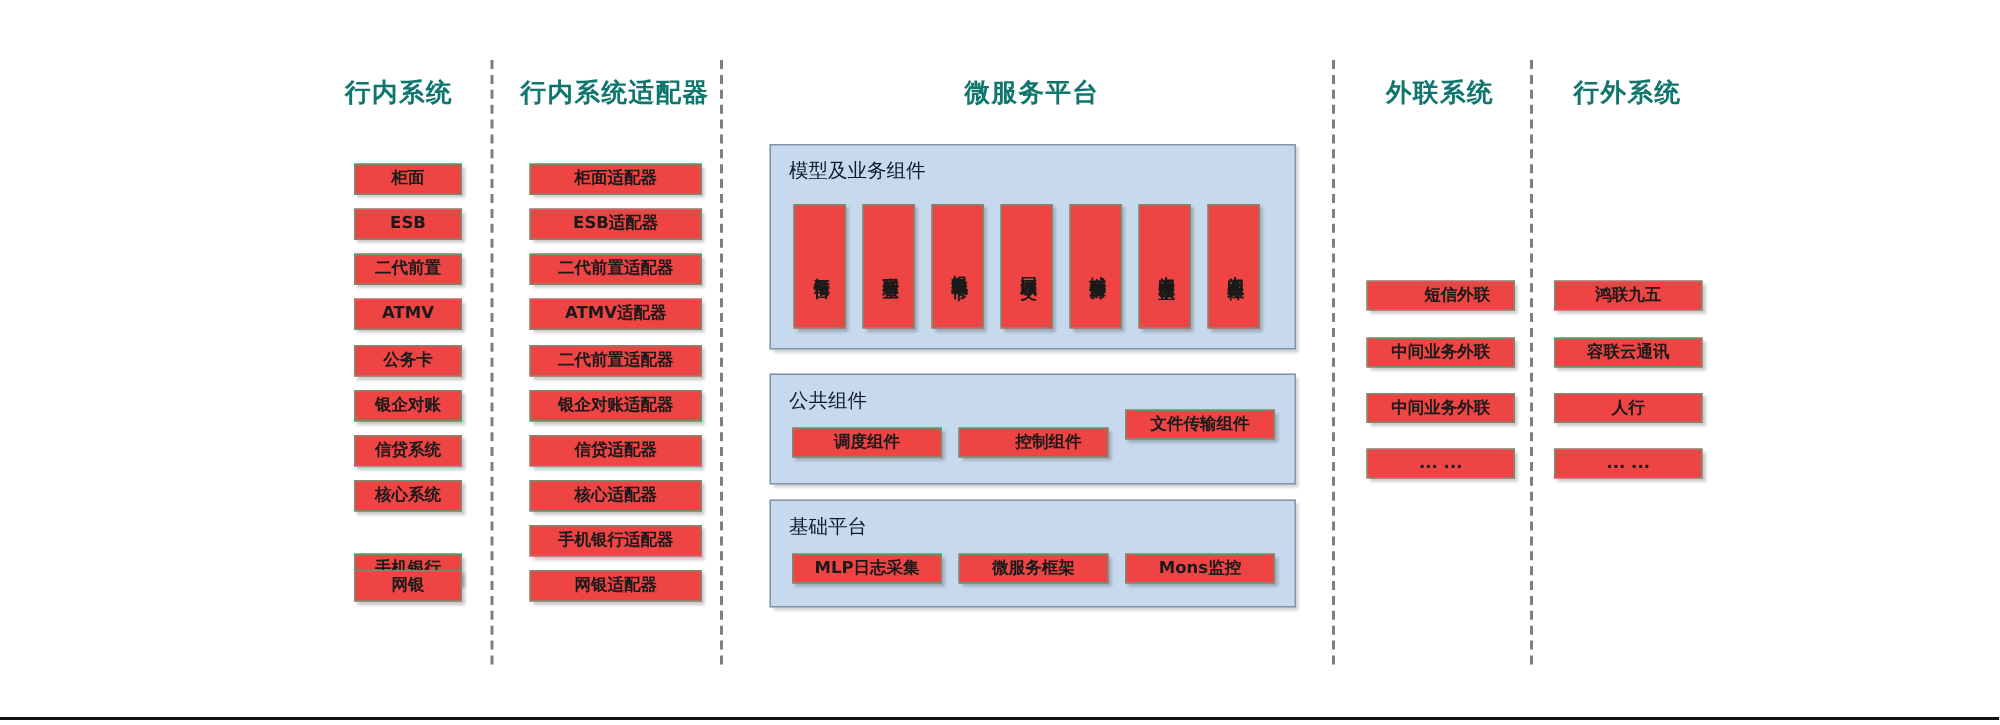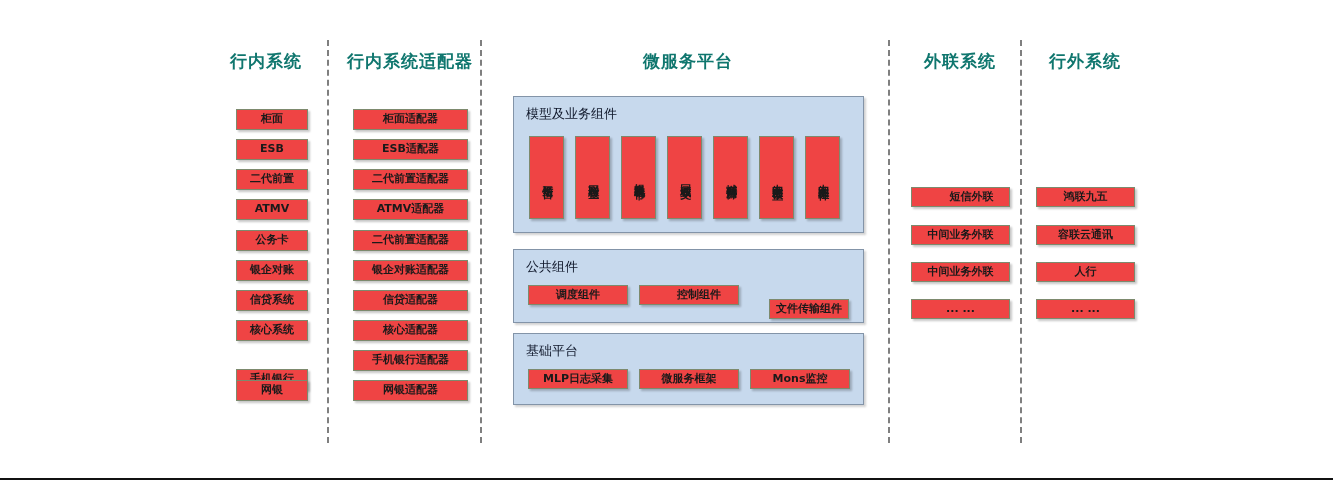--- a/index.html
+++ b/index.html
@@ -139,21 +139,21 @@
   <div class="gbox vert" style="left:667px;top:136px;width:35px;height:83px;">同城票交</div>
   <div class="gbox vert" style="left:713px;top:136px;width:35px;height:83px;">城商行清算</div>
   <div class="gbox vert" style="left:759px;top:136px;width:35px;height:83px;">中间业务模型</div>
   <div class="gbox vert" style="left:805px;top:136px;width:35px;height:83px;">中间业务组件</div>
 
   <div class="panel" style="left:513px;top:249px;width:351px;height:74px;">
     <div class="panel-title">公共组件</div>
   </div>
   <div class="gbox" style="left:528px;top:285px;width:100px;height:20px;">调度组件</div>
   <div class="gbox" style="left:639px;top:285px;width:100px;height:20px;padding-left:20px;">控制组件</div>
-  <div class="gbox" style="left:750px;top:299px;width:80px;height:20px;margin-left:19px;">文件传输组件</div>
+  <div class="gbox" style="left:750px;top:273px;width:100px;height:20px;">文件传输组件</div>
 
   <div class="panel" style="left:513px;top:333px;width:351px;height:72px;">
     <div class="panel-title">基础平台</div>
   </div>
   <div class="gbox" style="left:528px;top:369px;width:100px;height:20px;">MLP日志采集</div>
   <div class="gbox" style="left:639px;top:369px;width:100px;height:20px;">微服务框架</div>
   <div class="gbox" style="left:750px;top:369px;width:100px;height:20px;">Mons监控</div>
 
   <div class="gbox" style="left:911px;top:187px;width:99px;height:20px;padding-left:22px;">短信外联</div>
   <div class="gbox" style="left:911px;top:225px;width:99px;height:20px;">中间业务外联</div>

